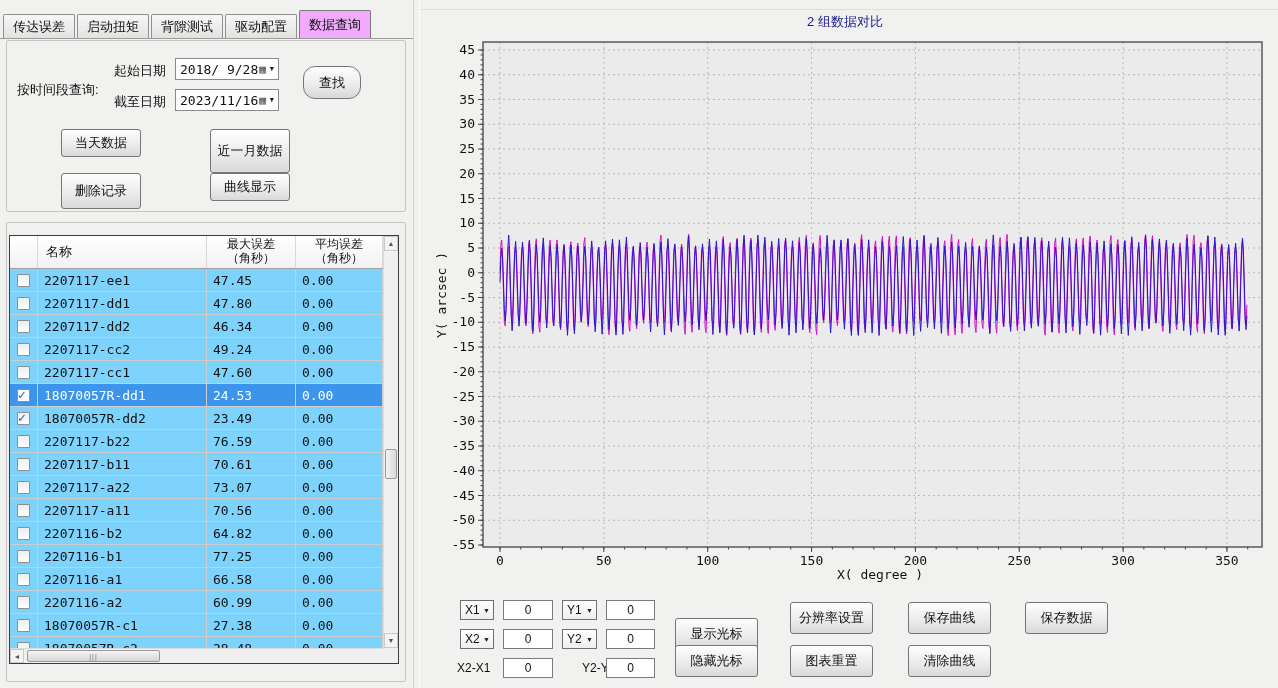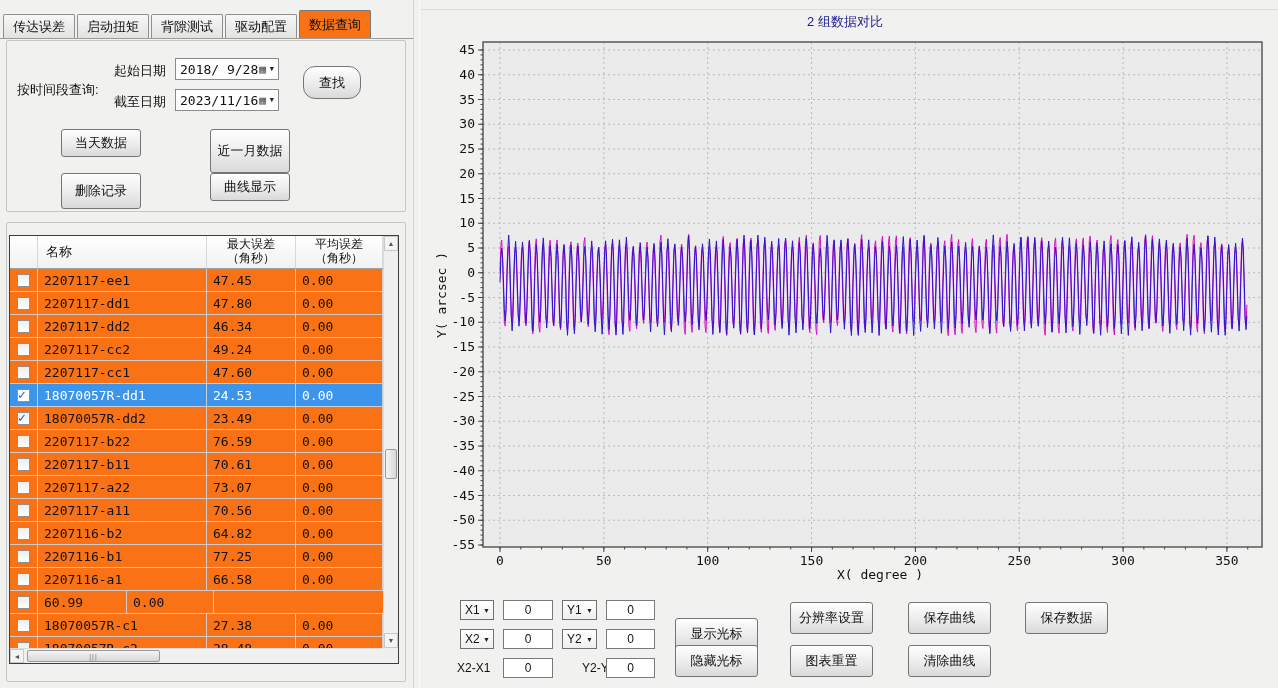--- a/index.html
+++ b/index.html
@@ -15,21 +15,21 @@
 
   
   .tabbar { position:absolute; left:3px; top:11px; height:27px; display:flex; align-items:flex-end; z-index:3; }
   .tab {
     height:24px; padding:0 9px; margin-right:2px;
     display:flex; align-items:center;
     border:1px solid #8f8f8f; border-bottom:none; border-radius:2px 2px 0 0;
     background:linear-gradient(#f7f7f7,#e2e2e0);
     font-size:13px; cursor:default; white-space:nowrap;
   }
-  .tab.active { height:28px; background:#f97316; border-color:#7a7a7a; position:relative; z-index:4; }
+  .tab.active { height:28px; background:#f0abfc; border-color:#7a7a7a; position:relative; z-index:4; }
   .tabline { position:absolute; left:0; top:38px; width:413px; height:0; border-top:1px solid #9a9a9a; z-index:2; }
 
   
   .groupbox { position:absolute; border:1px solid #c6c6c5; border-radius:2px; }
   .lbl { position:absolute; font-size:13px; color:#111; white-space:nowrap; }
 
   
   .btn {
     position:absolute; display:flex; align-items:center; justify-content:center;
     border:1px solid #757575; border-radius:3px;
@@ -52,21 +52,21 @@
   .listctl {
     position:absolute; left:9px; top:235px; width:390px; height:429px;
     border:1px solid #3c3c3c; background:#fff;
   }
   .lc-main { position:absolute; left:0; top:0; right:15px; bottom:15px; overflow:hidden; background:#fff; }
   .thead { height:33px; display:flex; border-bottom:1px solid #a0a0a0; background:linear-gradient(#ffffff,#f1f1f1); }
   .th { border-right:1px solid #d8d8d8; display:flex; flex-direction:column; align-items:center; justify-content:center; font-size:12px; line-height:1.15; font-family:"DejaVu Sans Mono", monospace; }
   .th.name { align-items:flex-start; padding-left:8px; justify-content:center; font-size:13px; }
   .c0 { width:28px; } .c1 { width:169px; } .c2 { width:89px; } .c3 { width:87px; }
   .tbody { position:absolute; left:0; top:33px; right:0; bottom:0; overflow:hidden; }
-  .trow { height:23px; display:flex; border-bottom:1px solid #cdcdcd; background:#f97316; font-family:"DejaVu Sans Mono", monospace; font-size:13px; }
+  .trow { height:23px; display:flex; border-bottom:1px solid #cdcdcd; background:#7dd3fc; font-family:"DejaVu Sans Mono", monospace; font-size:13px; }
   .trow .td { border-right:1px solid #cdcdcd; display:flex; align-items:center; overflow:hidden; white-space:nowrap; }
   .trow .td.c1, .trow .td.c2, .trow .td.c3 { padding-left:6px; }
   .trow.selected { background:#3c95ea; color:#fff; }
   .cb { width:13px; height:13px; margin:auto; border:1px solid #8f8f8f; border-radius:1px; background:linear-gradient(#ededed,#ffffff); position:relative; }
   .cb.checked::after { content:"\2713"; position:absolute; left:0px; top:-3px; font-size:13px; font-weight:bold; color:#2456c4; }
   .trow.selected .cb { background:#fff; }
 
   
   .vsb { position:absolute; right:0; top:0; bottom:15px; width:15px; background:#f0f0f0; border-left:1px solid #dcdcdc; }
   .sbtn { position:absolute; left:0; width:14px; height:15px; background:#f3f3f3; border:1px solid #c9c9c9; color:#555; font-size:7px; display:flex; align-items:center; justify-content:center; }
@@ -257,20 +257,21 @@
             <div class="cb"></div>
           </div>
           <div class="td c1">2207116-a1</div>
           <div class="td c2">66.58</div>
           <div class="td c3">0.00</div>
         </div>
         <div class="trow">
           <div class="td c0">
             <div class="cb"></div>
           </div>
+          <div class="td c1">2207116-a2</div>
           <div class="td c2">60.99</div>
           <div class="td c3">0.00</div>
         </div>
         <div class="trow">
           <div class="td c0">
             <div class="cb"></div>
           </div>
           <div class="td c1">18070057R-c1</div>
           <div class="td c2">27.38</div>
           <div class="td c3">0.00</div>

